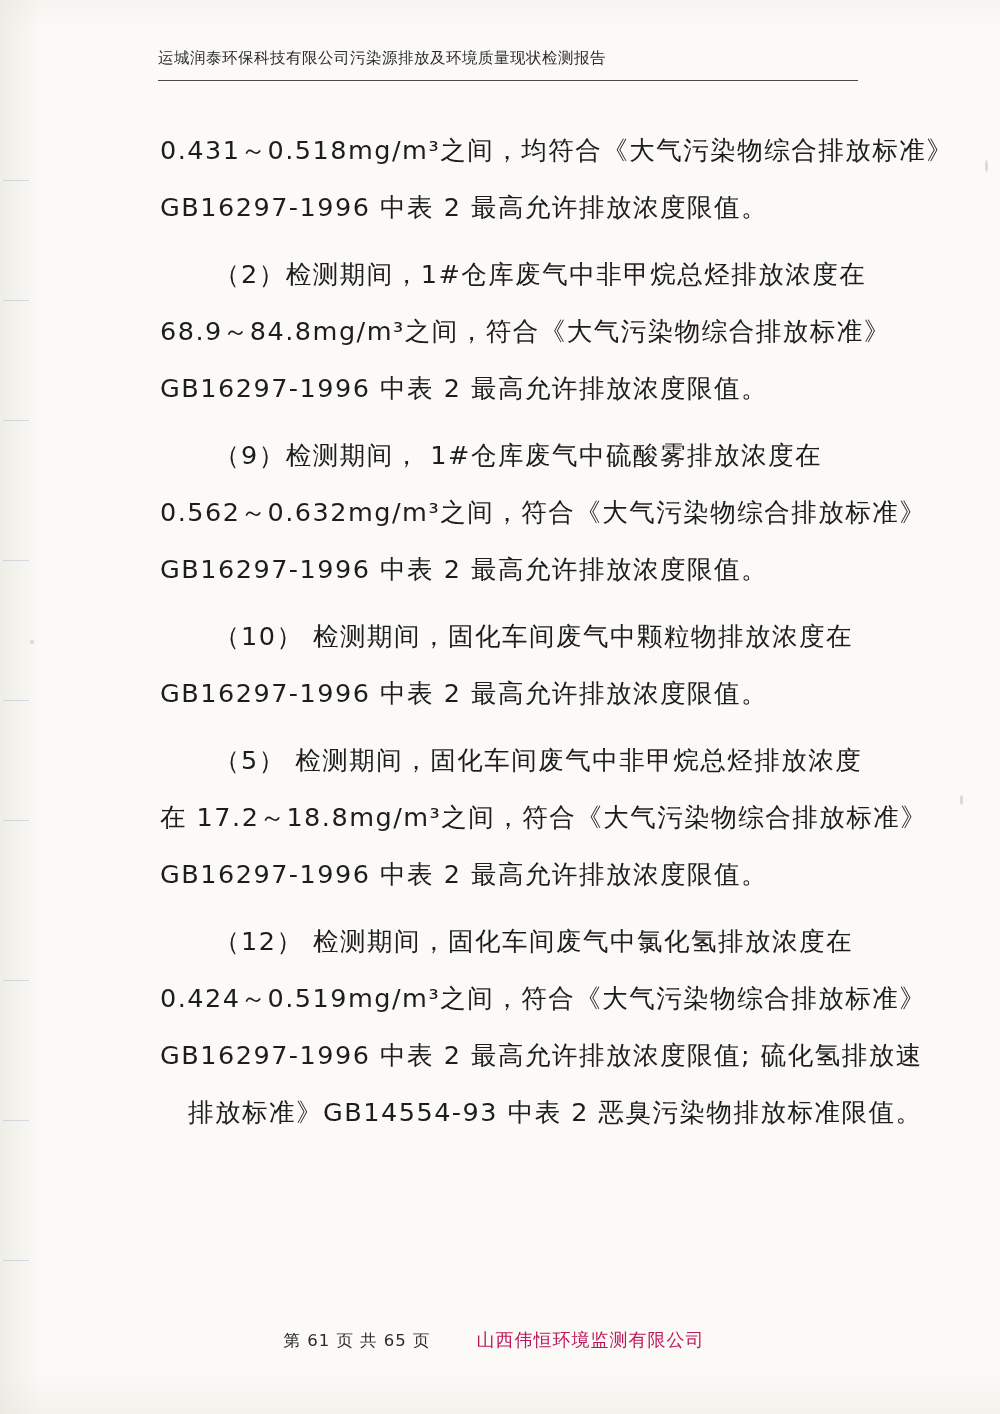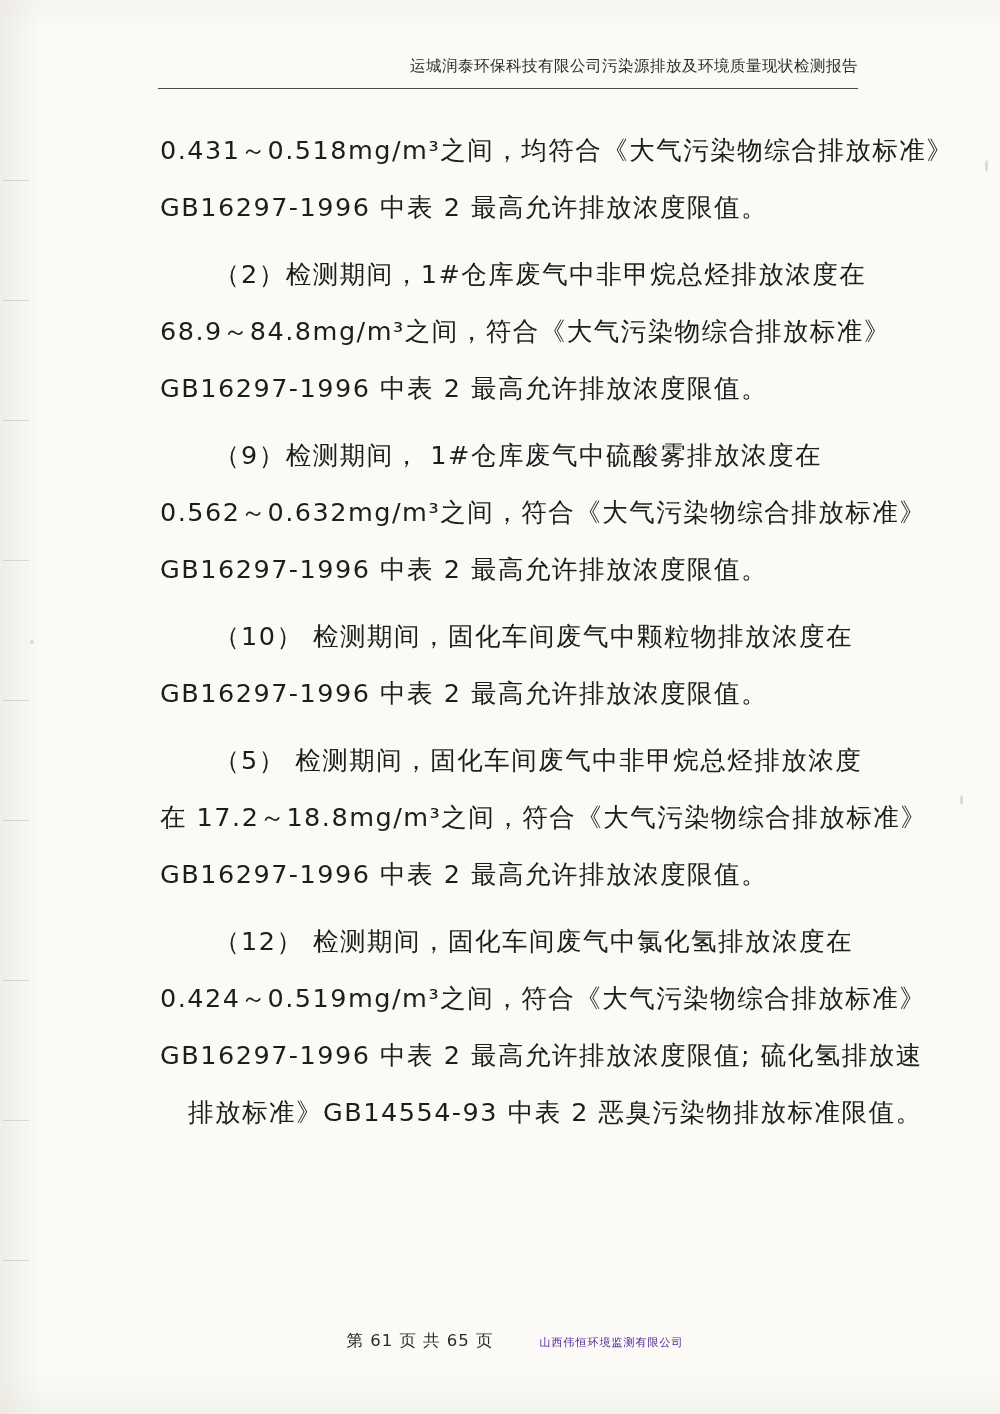--- a/index.html
+++ b/index.html
@@ -37,24 +37,24 @@
     background: rgba(150,160,190,0.35);
   }
   .sheet {
     position: absolute;
     inset: 0;
   }
 
   
   .header {
     position: absolute;
-    top: 56px;
+    top: 48px;
     left: 158px;
     width: 700px;
-    text-align: right;
+    text-align: left;
   }
   .header-title {
     font-family: "DejaVu Sans", sans-serif;
     font-size: 15.5px;
     color: #2b2b2b;
     letter-spacing: 0.5px;
     white-space: nowrap;
   }
   .header-rule {
     margin-top: 11px;
@@ -87,37 +87,37 @@
   .cjk {
     font-family: "DejaVu Sans", sans-serif;
     font-size: 25.5px;
     letter-spacing: 1.5px;
   }
 
   
   .footer {
     position: absolute;
     bottom: 62px;
-    left: 165px;
+    left: 144px;
     width: 700px;
     display: flex;
     align-items: baseline;
     gap: 46px;
     justify-content: center;
   }
   .footer-page {
     font-family: "DejaVu Sans", sans-serif;
     font-size: 16.5px;
     color: #2b2b2b;
     letter-spacing: 1px;
   }
   .footer-org {
     font-family: "DejaVu Sans", sans-serif;
-    font-size: 11px;
-    color: #4c1d95;
+    font-size: 18px;
+    color: #be185d;
     letter-spacing: 1px;
     text-align: right;
   }
   .speck {
     position: absolute;
     background: rgba(120,120,120,0.25);
     border-radius: 50%;
     pointer-events: none;
   }
 </style>

